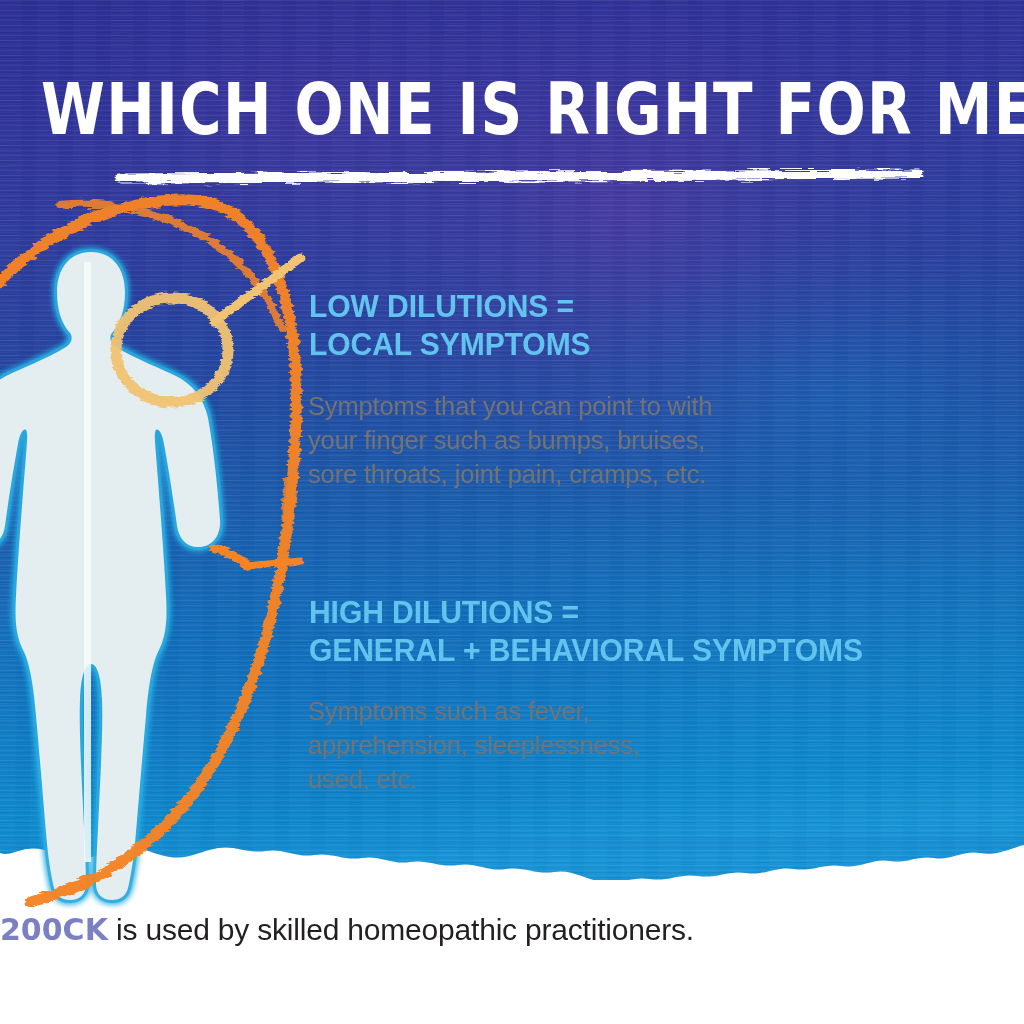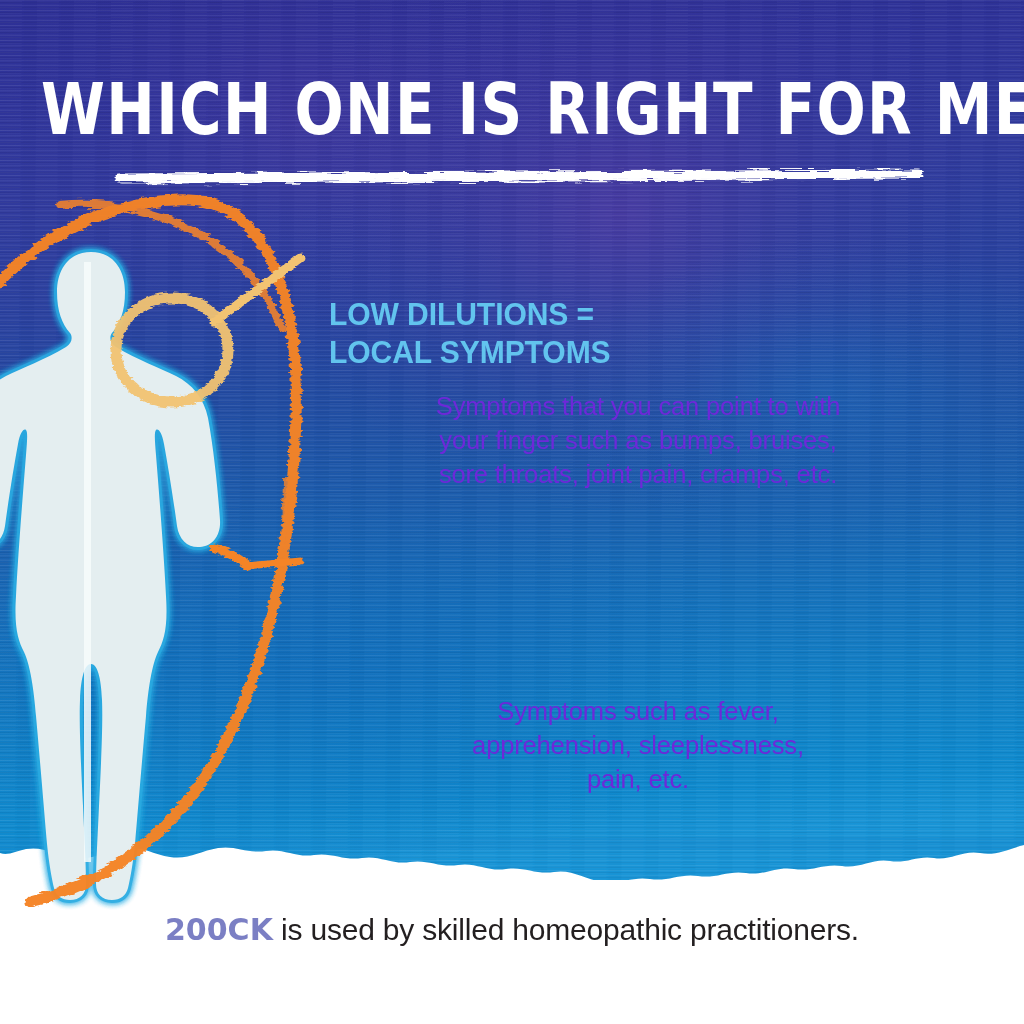--- a/index.html
+++ b/index.html
@@ -56,36 +56,34 @@
     font-weight: bold;
     font-size: 31px;
     line-height: 1.23;
     letter-spacing: -0.1px;
     white-space: pre-line;
     transform: scaleX(0.97);
     transform-origin: 0 50%;
   }
 
   .body-copy {
-    color: #6d28d9;
+    color: #737373;
     font-family: "Liberation Sans", sans-serif;
     font-size: 25.5px;
     font-weight: normal;
     line-height: 1.33;
     white-space: pre-line;
     letter-spacing: -0.15px;
-    text-align: center;
   }
 
   
   .footer {
     position: absolute;
     left: 0; top: 912px;
     width: 1024px;
-    text-align: center;
     color: #231f20;
     font-family: "Liberation Sans", sans-serif;
     font-size: 30px;
     letter-spacing: -0.2px;
     white-space: nowrap;
   }
   .footer .code {
     color: #7b7fc4;
     font-family: "DejaVu Sans", sans-serif;
     font-weight: bold;
@@ -329,33 +327,37 @@
 
     <g filter="url(#roughenRule)">
       <path d="M120,178 L918,174" fill="none" stroke="#ffffff" stroke-width="9" stroke-linecap="round"></path>
       <path d="M150,181 L760,178" fill="none" stroke="#ffffff" stroke-width="5" stroke-linecap="round" opacity="0.95"></path>
       <path d="M770,176 L915,172" fill="none" stroke="#ffffff" stroke-width="3.5" stroke-linecap="round" opacity="0.8"></path>
     </g>
   </svg>
 
   <div class="title">WHICH ONE IS RIGHT FOR ME?</div>
 
-  <div class="block" style="left:309px; top:296px; width:680px;margin-left:20px;">
+  <div class="block" style="left:309px; top:288px; width:680px;">
     <div class="subhead">LOW DILUTIONS =
 LOCAL SYMPTOMS</div>
   </div>
   <div class="block" style="left:308px; top:390px; width:660px;">
     <div class="body-copy">Symptoms that you can point to with
 your finger such as bumps, bruises,
 sore throats, joint pain, cramps, etc.</div>
   </div>
 
+  <div class="block" style="left:309px; top:594px; width:700px;">
+    <div class="subhead">HIGH DILUTIONS  =
+GENERAL + BEHAVIORAL SYMPTOMS</div>
+  </div>
   <div class="block" style="left:308px; top:695px; width:660px;">
     <div class="body-copy">Symptoms such as fever,
 apprehension, sleeplessness,
-pain, etc.</div>
+used, etc.</div>
   </div>
 
   <div class="footer">
     <span class="code">200CK</span><span> is used by skilled homeopathic practitioners.</span>
   </div>
 
 </div>
 
 </body></html>

